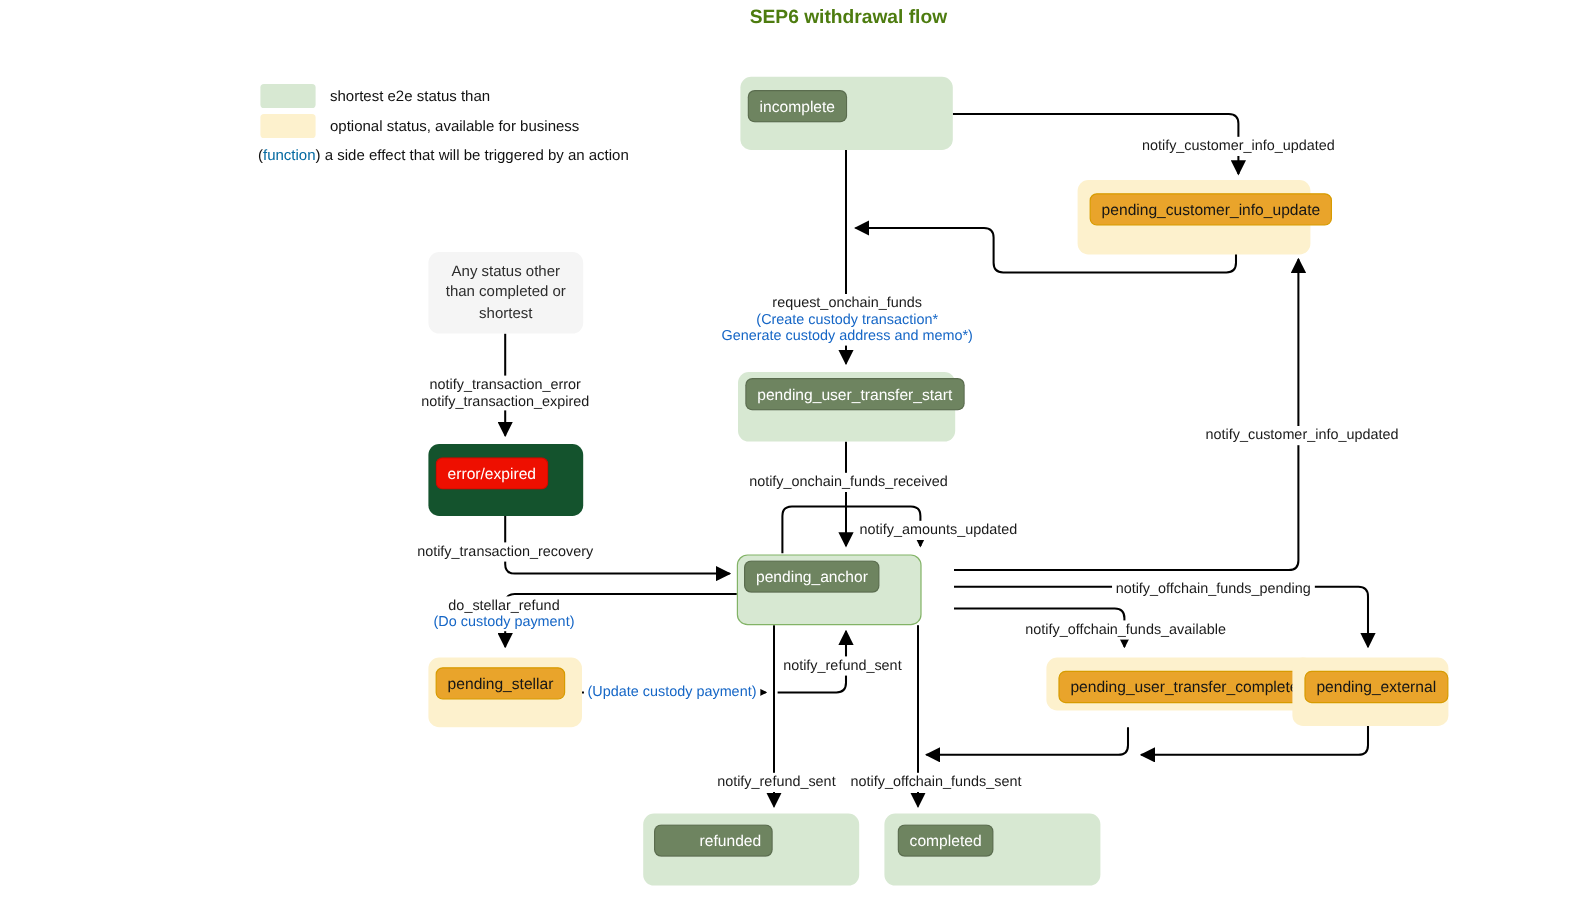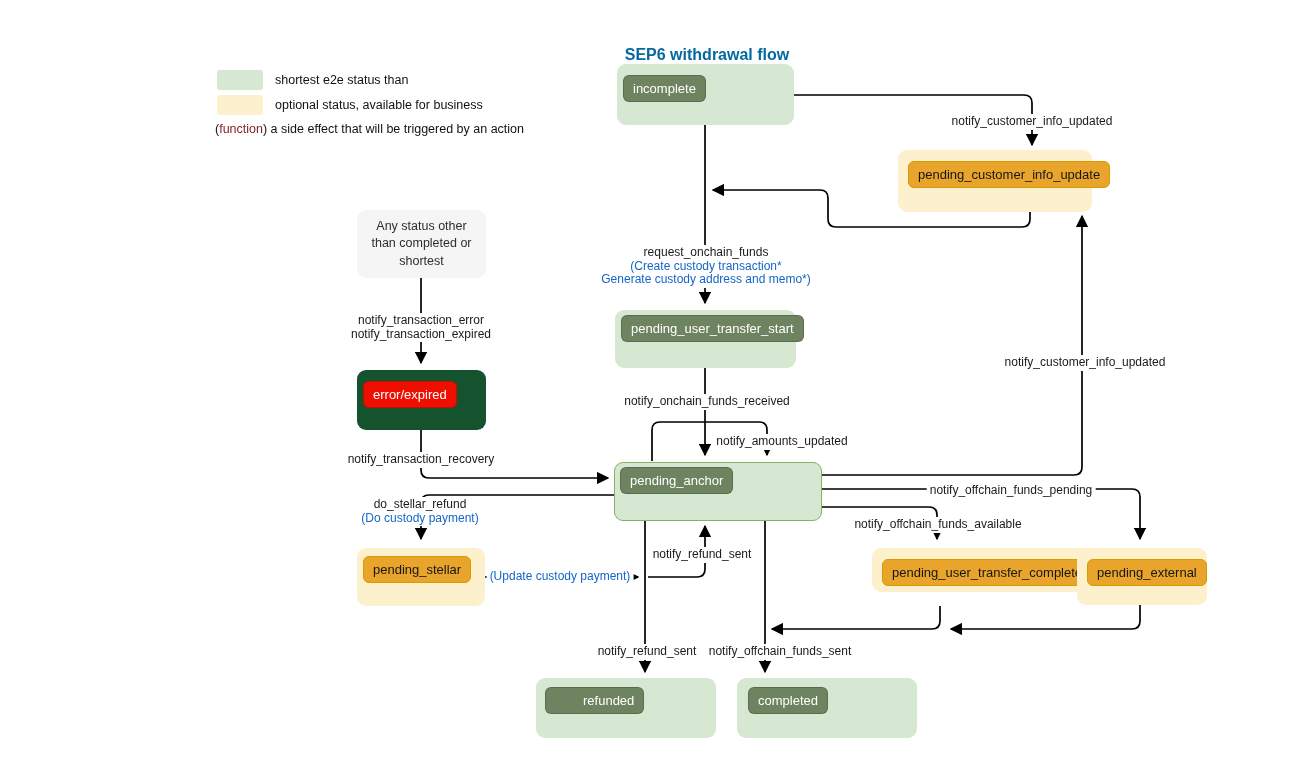--- a/index.html
+++ b/index.html
@@ -2,21 +2,21 @@
 <html><head>
 <meta charset="utf-8">
 <style>
   html,body{margin:0;padding:0;background:#fff;}
   #canvas{
     position:relative;width:1309px;height:770px;background:#ffffff;overflow:hidden;
     font-family:"Liberation Sans",sans-serif;
   }
   #title{
     position:absolute;left:707px;top:6px;transform:translateX(-50%);
-    font-size:16px;font-weight:bold;color:#0369a1;white-space:nowrap;margin-top:40px;
+    font-size:16px;font-weight:bold;color:#4d7c0f;white-space:nowrap;
   }
   svg.edges{position:absolute;left:0;top:0;}
   .node{position:absolute;border-radius:9px;}
   .node .badge{
     position:absolute;display:inline-block;border-radius:6px;padding:5px 9px;
     font-size:13px;white-space:nowrap;
   }
   .green{background:#d7e8d2;}
   .green .badge{background:#6e8460;color:#ffffff;border:1px solid rgba(0,0,0,0.18);}
   .anchor-border{border:1.5px solid #82b366;}
@@ -42,21 +42,21 @@
 <body>
 
 <div id="canvas">
 
   <div id="title">SEP6 withdrawal flow</div>
 
   <div class="legend-swatch" style="left:217px;top:70px;background:#d7e8d2;"></div>
   <div class="legend-text" style="left:275px;top:73px;">shortest e2e status than</div>
   <div class="legend-swatch" style="left:217px;top:95px;background:#fdf1cd;"></div>
   <div class="legend-text" style="left:275px;top:98px;">optional status, available for business</div>
-  <div class="legend-text" style="left:215px;top:122px;"><span>(</span><span style="color:#7f1d1d;">function</span><span>)</span><span> a side effect that will be triggered by an action</span></div>
+  <div class="legend-text" style="left:215px;top:122px;"><span>(</span><span style="color:#0369a1;">function</span><span>)</span><span> a side effect that will be triggered by an action</span></div>
 
   <svg class="edges" width="1309" height="770" viewBox="0 0 1309 770">
     <defs>
       <marker id="arrow" viewBox="0 0 10 10" refX="9" refY="5" markerWidth="7.5" markerHeight="7.5" orient="auto-start-reverse">
         <path d="M0,0 L10,5 L0,10 z" fill="#000"></path>
       </marker>
     </defs>
     <g fill="none" stroke="#000" stroke-width="1.7">
       <path d="M 705 124 V 303" marker-end="url(#arrow)"></path>
       <path d="M 794 95 H 1024 Q 1032 95 1032 103 V 145" marker-end="url(#arrow)"></path>
@@ -89,21 +89,21 @@
   <div class="note" style="left:357px;top:210px;width:129px;height:68px;">Any status other than completed or shortest</div>
 
   <div class="node green" style="left:615px;top:310px;width:181px;height:58px;">
     <span class="badge" style="left:6px;top:5px;">pending_user_transfer_start</span>
   </div>
 
   <div class="node red" style="left:357px;top:370px;width:129px;height:60px;">
     <span class="badge" style="left:6px;top:11px;">error/expired</span>
   </div>
 
-  <div class="node green anchor-border" style="left:614px;top:462px;width:208px;height:59px;box-sizing:border-box;">
+  <div class="node green anchor-border" style="left:614px;top:462px;width:154px;height:59px;box-sizing:border-box;">
     <span class="badge" style="left:5px;top:4px;">pending_anchor</span>
   </div>
 
   <div class="node yellow" style="left:357px;top:548px;width:128px;height:58px;">
     <span class="badge" style="left:6px;top:8px;">pending_stellar</span>
   </div>
 
   <div class="node yellow" style="left:872px;top:548px;width:210px;height:44px;padding-left:13px;">
     <span class="badge" style="left:10px;top:11px;">pending_user_transfer_complete</span>
   </div>

